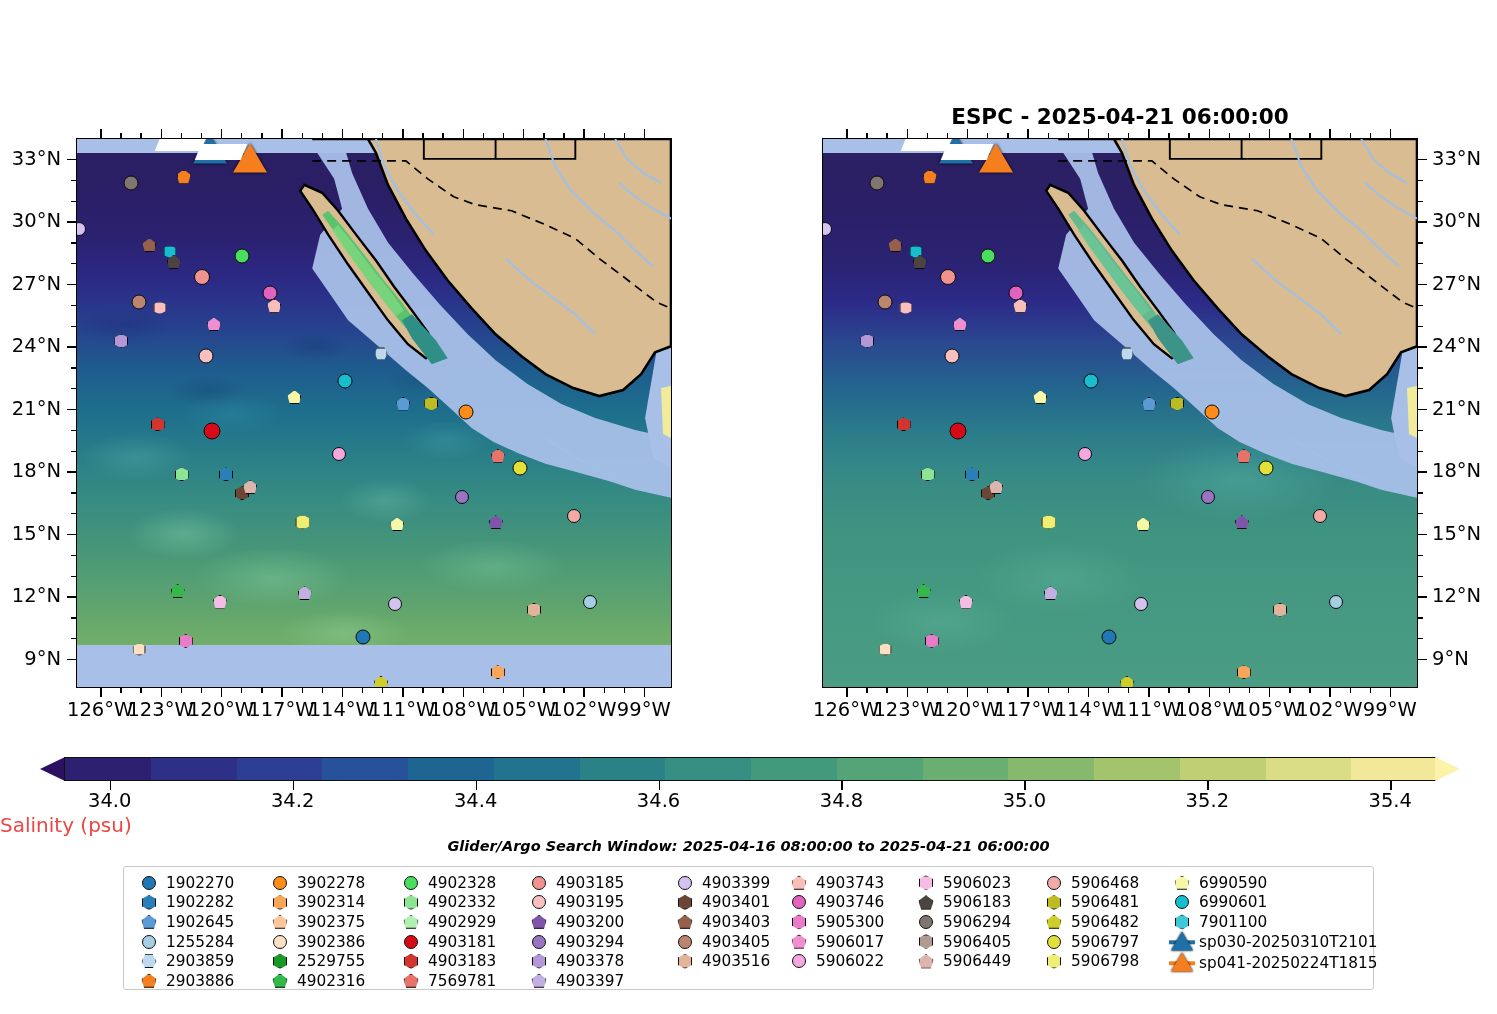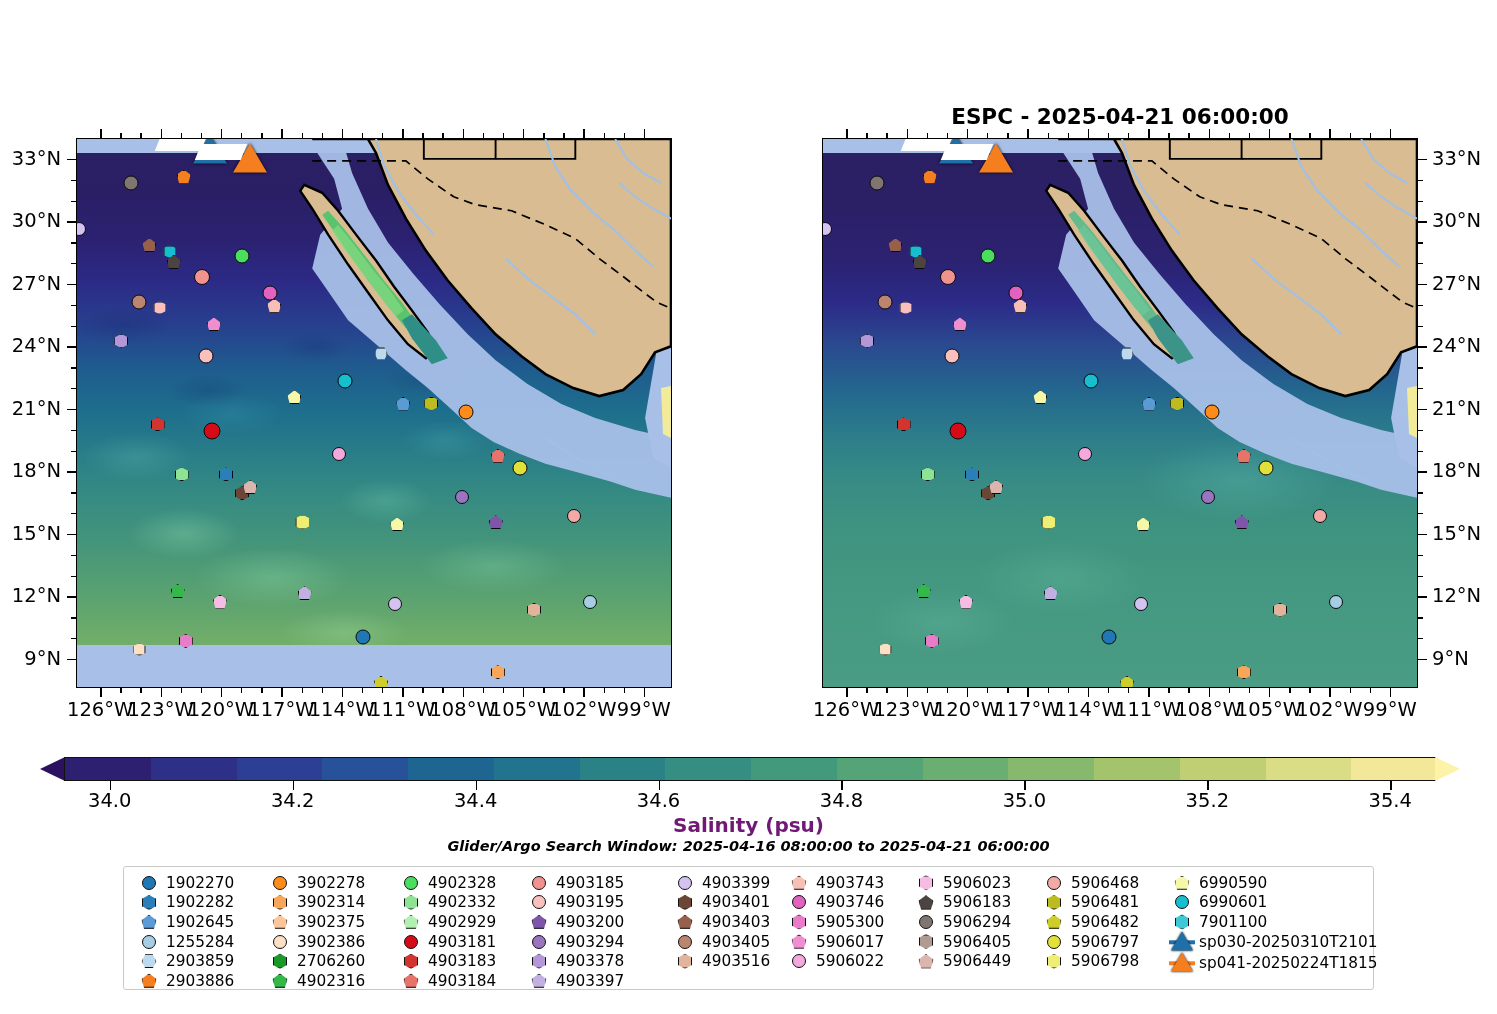--- a/index.html
+++ b/index.html
@@ -89,22 +89,22 @@
   
   #cbar-wrap{position:absolute;left:40px;top:757px;width:1420px;height:24px;}
   #cbar{position:absolute;left:24px;top:0;width:1372px;height:24px;border:1.4px solid #111;box-sizing:border-box;}
   .cb-seg{position:absolute;top:0;height:100%;}
   #cbar-left-arrow{position:absolute;left:0;top:0;width:25px;height:24px;
     background:#2b1160;clip-path:polygon(100% 0,100% 100%,0 50%);}
   #cbar-right-arrow{position:absolute;left:1395px;top:0;width:25px;height:24px;
     background:#fcf3a8;clip-path:polygon(0 0,0 100%,100% 50%);}
   .cbtick{position:absolute;top:781px;width:1.3px;height:9px;background:#000;}
   .cblab{position:absolute;top:789px;font-size:19.5px;color:#000;transform:translateX(-50%);white-space:nowrap;}
-  #cb-title{position:absolute;left:0;top:813px;width:1497px;text-align:center;
-    font-size:20px;font-weight:bold;color:#701a75;}
+  #cb-title{position:absolute;left:0;top:813px;width:1497px;text-align:left;
+    font-size:20px;font-weight:normal;color:#ef4444;}
   #cb-sub{position:absolute;left:0;top:838px;width:1497px;text-align:center;
     font-size:14.5px;font-weight:bold;font-style:italic;color:#000;}
 
   
   #legend{position:absolute;left:123px;top:866px;width:1251px;height:124px;
     border:1px solid #c9c9c9;border-radius:3px;background:#fff;box-sizing:border-box;}
   .lgcol{position:absolute;top:6px;}
   .lgrow{display:flex;align-items:center;height:19.6px;}
   .lgsym{width:26px;height:19px;position:relative;flex:0 0 26px;}
   .lgtxt{font-size:15.3px;color:#000;white-space:nowrap;padding-left:4px;
@@ -631,21 +631,21 @@
         <div class="lgrow">
           <div class="lgsym">
             <div class="mk o" style="background: rgb(251, 224, 198);"></div>
           </div>
           <div class="lgtxt">3902386</div>
         </div>
         <div class="lgrow">
           <div class="lgsym">
             <div class="mk h" style="background: rgb(26, 153, 41);"></div>
           </div>
-          <div class="lgtxt">2706260</div>
+          <div class="lgtxt">2529755</div>
         </div>
         <div class="lgrow">
           <div class="lgsym">
             <div class="mk p" style="background: rgb(53, 184, 74);"></div>
           </div>
           <div class="lgtxt">4902316</div>
         </div>
       </div>
       <div class="lgcol" style="left: 274px;">
         <div class="lgrow">
@@ -675,21 +675,21 @@
         <div class="lgrow">
           <div class="lgsym">
             <div class="mk h" style="background: rgb(210, 52, 47);"></div>
           </div>
           <div class="lgtxt">4903183</div>
         </div>
         <div class="lgrow">
           <div class="lgsym">
             <div class="mk p" style="background: rgb(232, 115, 106);"></div>
           </div>
-          <div class="lgtxt">4903184</div>
+          <div class="lgtxt">7569781</div>
         </div>
       </div>
       <div class="lgcol" style="left: 402px;">
         <div class="lgrow">
           <div class="lgsym">
             <div class="mk o" style="background: rgb(240, 147, 143);"></div>
           </div>
           <div class="lgtxt">4903185</div>
         </div>
         <div class="lgrow">

